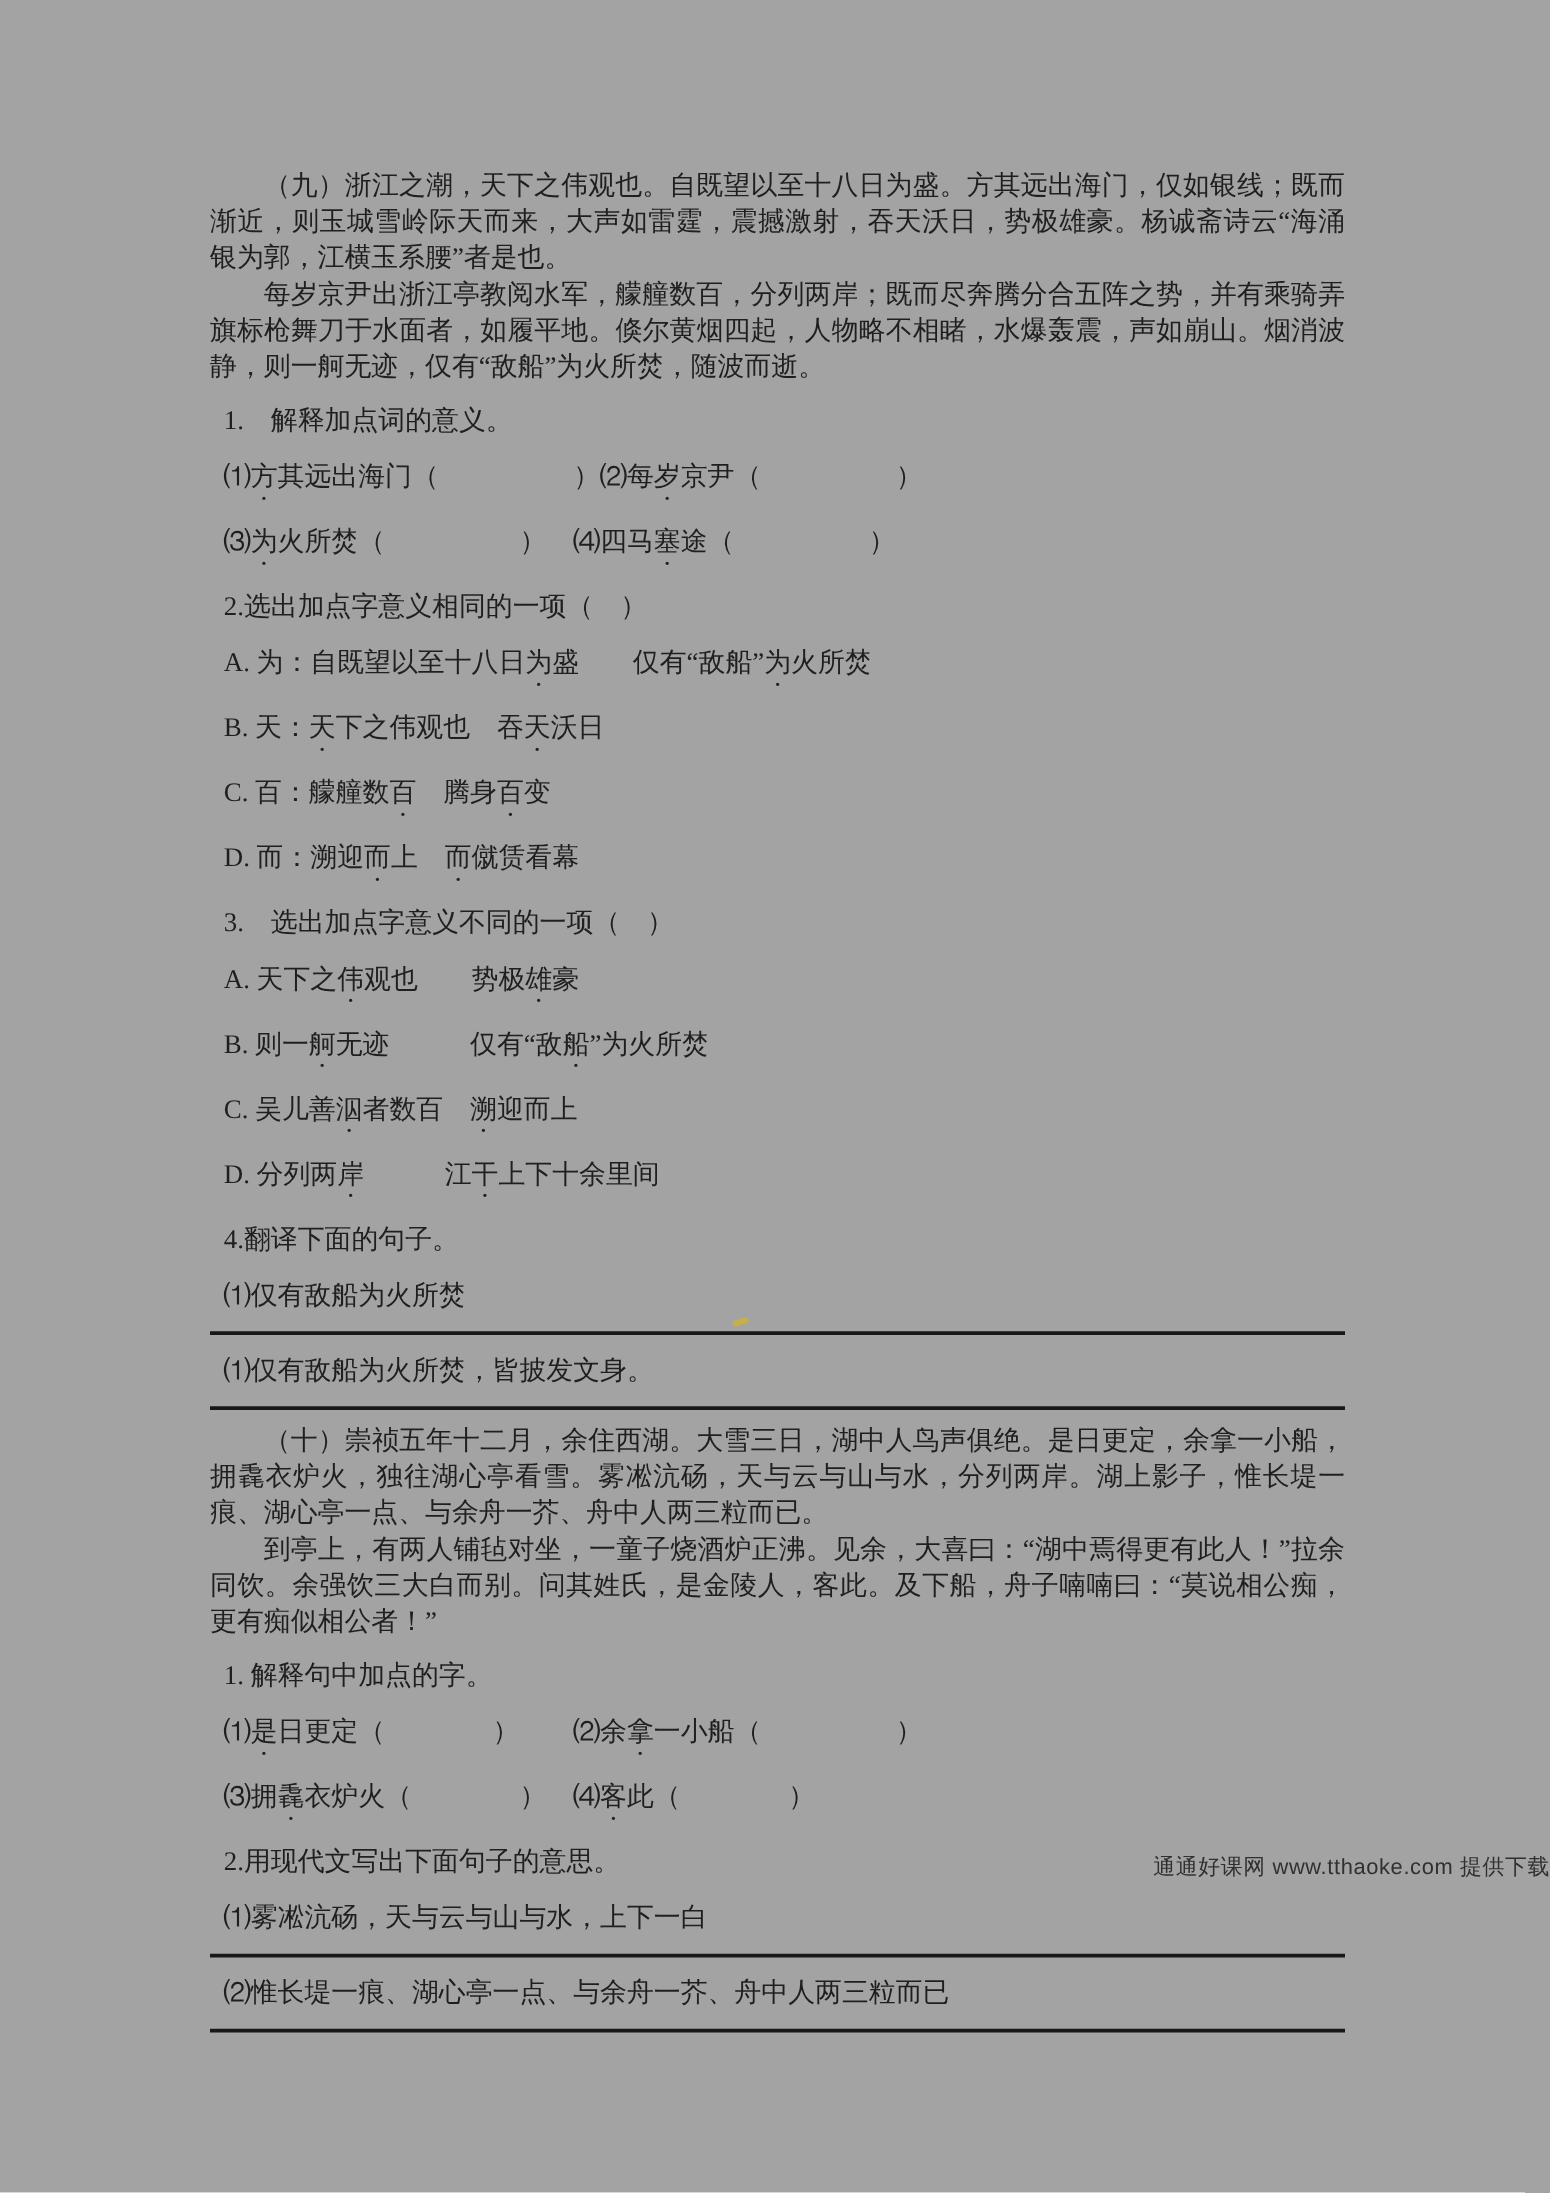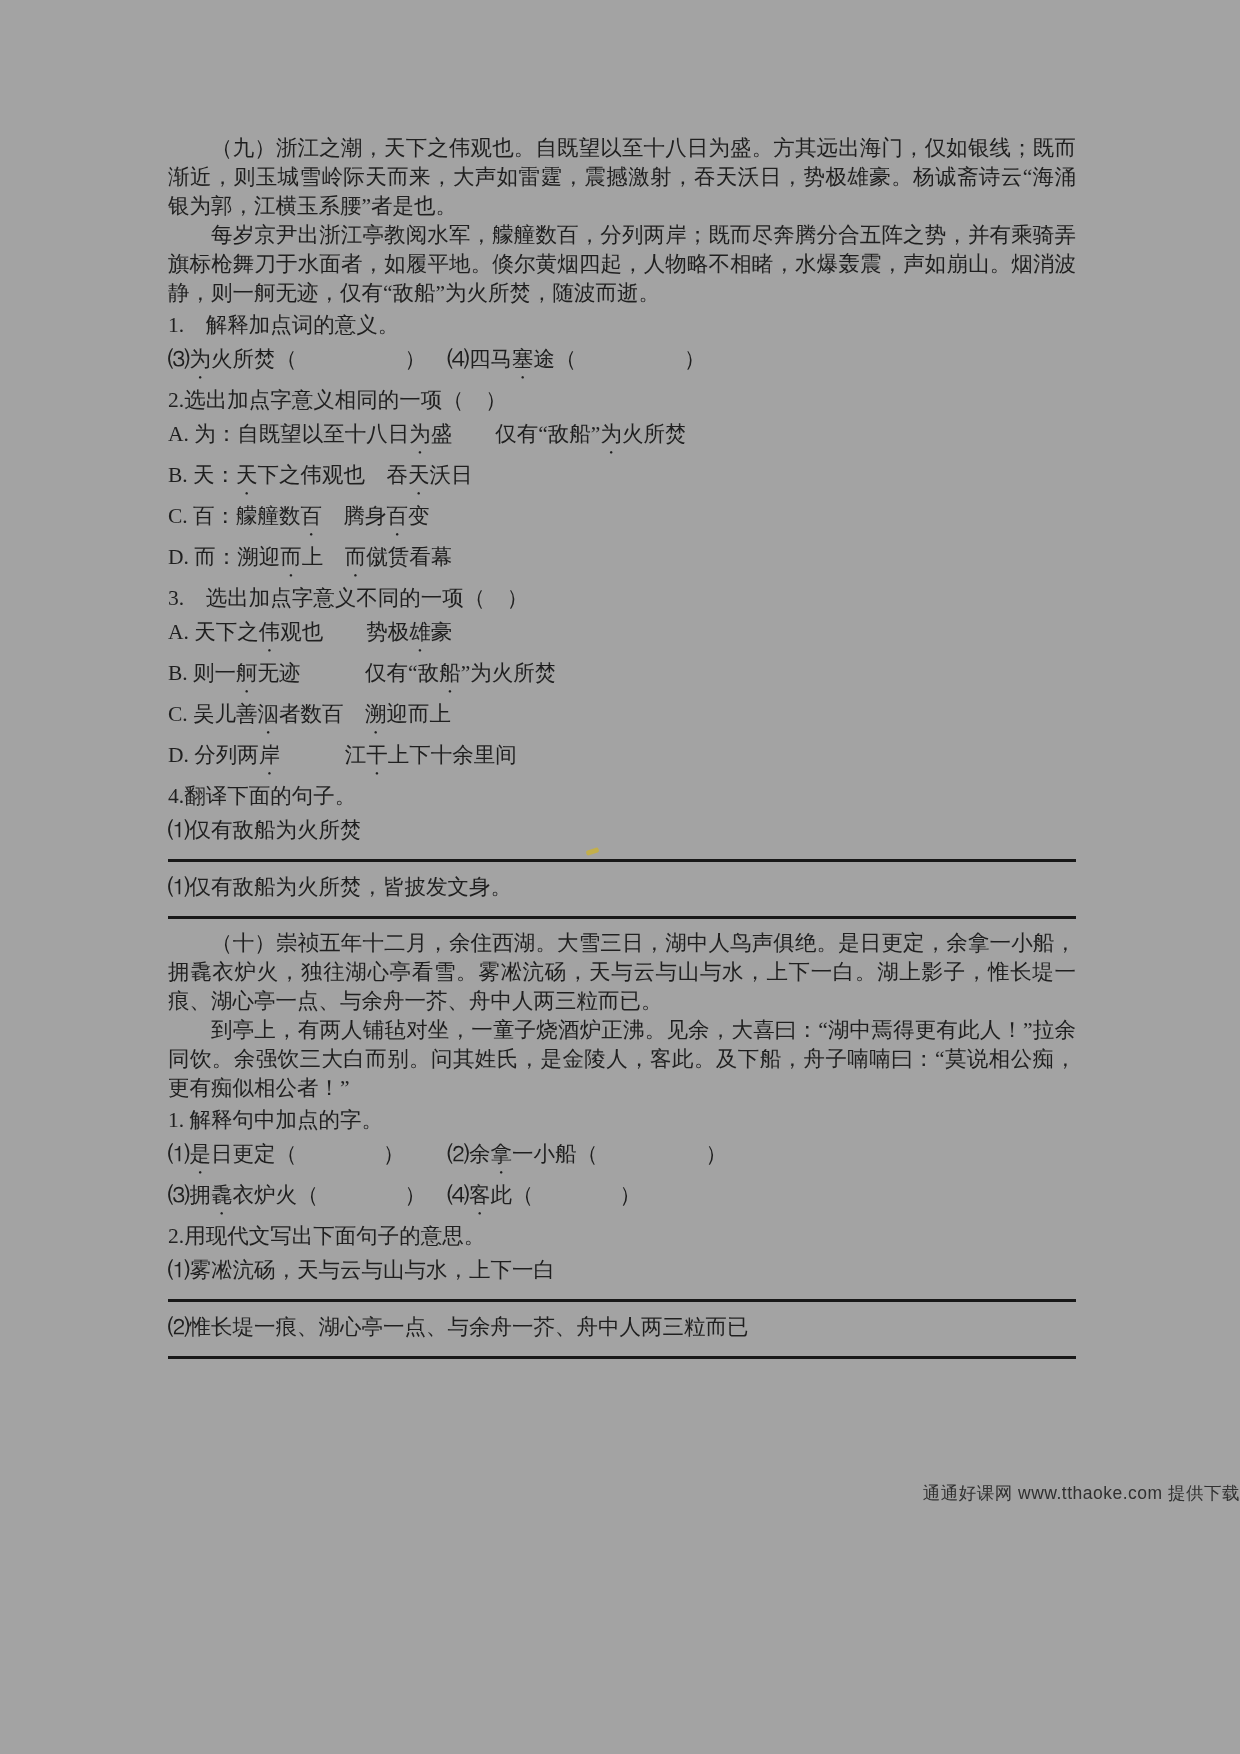--- a/index.html
+++ b/index.html
@@ -27,21 +27,21 @@
     font-size: 21.5px;
     line-height: 29px;
     text-align: justify;
     text-indent: 2em;
     margin: 0;
   }
   .para + .para { margin-top: 0; }
   .qline {
     font-size: 21.5px;
     line-height: 34px;
-    margin: 0;
+    margin: 11px;
     white-space: pre-wrap;
   }
   .rule + .para { margin-top: 10px; }
   .em {
     -webkit-text-emphasis: filled dot;
     -webkit-text-emphasis-position: under;
     text-emphasis: filled dot;
     text-emphasis-position: under right;
   }
   .rule {
@@ -73,39 +73,40 @@
   }
 </style>
 </head>
 <body>
 
 <div class="page">
   <div class="doc">
       <div class="para">（九）浙江之潮，天下之伟观也。自既望以至十八日为盛。方其远出海门，仅如银线；既而渐近，则玉城雪岭际天而来，大声如雷霆，震撼激射，吞天沃日，势极雄豪。杨诚斋诗云“海涌银为郭，江横玉系腰”者是也。</div>
       <div class="para">每岁京尹出浙江亭教阅水军，艨艟数百，分列两岸；既而尽奔腾分合五阵之势，并有乘骑弄旗标枪舞刀于水面者，如履平地。倏尔黄烟四起，人物略不相睹，水爆轰震，声如崩山。烟消波静，则一舸无迹，仅有“敌船”为火所焚，随波而逝。</div>
       <div class="qline">1.　解释加点词的意义。</div>
+      <div class="qline">⑴<span class="em">方</span>其远出海门（　　　　　）⑵每<span class="em">岁</span>京尹（　　　　　）</div>
       <div class="qline">⑶<span class="em">为</span>火所焚（　　　　　）　⑷四马<span class="em">塞</span>途（　　　　　）</div>
       <div class="qline">2.选出加点字意义相同的一项（　）</div>
       <div class="qline">A. 为：自既望以至十八日<span class="em">为</span>盛　　仅有“敌船”<span class="em">为</span>火所焚</div>
       <div class="qline">B. 天：<span class="em">天</span>下之伟观也　吞<span class="em">天</span>沃日</div>
       <div class="qline">C. 百：艨艟数<span class="em">百</span>　腾身<span class="em">百</span>变</div>
       <div class="qline">D. 而：溯迎<span class="em">而</span>上　<span class="em">而</span>僦赁看幕</div>
       <div class="qline">3.　选出加点字意义不同的一项（　）</div>
       <div class="qline">A. 天下之<span class="em">伟</span>观也　　势极<span class="em">雄</span>豪</div>
       <div class="qline">B. 则一<span class="em">舸</span>无迹　　　仅有“敌<span class="em">船</span>”为火所焚</div>
       <div class="qline">C. 吴儿善<span class="em">泅</span>者数百　<span class="em">溯</span>迎而上</div>
       <div class="qline">D. 分列两<span class="em">岸</span>　　　江<span class="em">干</span>上下十余里间</div>
       <div class="qline">4.翻译下面的句子。</div>
       <div class="qline">⑴仅有敌船为火所焚</div>
       <div class="rule" style="border-top-color: rgb(24, 24, 24);">
         <span class="mark" style="background: rgb(201, 178, 60);"></span>
       </div>
       <div class="qline">⑴仅有敌船为火所焚，皆披发文身。</div>
       <div class="rule" style="border-top-color: rgb(24, 24, 24);"></div>
-      <div class="para">（十）崇祯五年十二月，余住西湖。大雪三日，湖中人鸟声俱绝。是日更定，余拿一小船，拥毳衣炉火，独往湖心亭看雪。雾凇沆砀，天与云与山与水，上下一白。湖上影子，惟长堤一痕、湖心亭一点、与余舟一芥、舟中人两三粒而已。</div>
+      <div class="para">（十）崇祯五年十二月，余住西湖。大雪三日，湖中人鸟声俱绝。是日更定，余拿一小船，拥毳衣炉火，独往湖心亭看雪。雾凇沆砀，天与云与山与水，分列两岸。湖上影子，惟长堤一痕、湖心亭一点、与余舟一芥、舟中人两三粒而已。</div>
       <div class="para">到亭上，有两人铺毡对坐，一童子烧酒炉正沸。见余，大喜曰：“湖中焉得更有此人！”拉余同饮。余强饮三大白而别。问其姓氏，是金陵人，客此。及下船，舟子喃喃曰：“莫说相公痴，更有痴似相公者！”</div>
       <div class="qline">1. 解释句中加点的字。</div>
       <div class="qline">⑴<span class="em">是</span>日更定（　　　　）　　⑵余<span class="em">拿</span>一小船（　　　　　）</div>
       <div class="qline">⑶拥<span class="em">毳</span>衣炉火（　　　　）　⑷<span class="em">客</span>此（　　　　）</div>
       <div class="qline">2.用现代文写出下面句子的意思。</div>
       <div class="qline">⑴雾凇沆砀，天与云与山与水，上下一白</div>
       <div class="rule" style="border-top-color: rgb(24, 24, 24);"></div>
       <div class="qline">⑵惟长堤一痕、湖心亭一点、与余舟一芥、舟中人两三粒而已</div>
       <div class="rule" style="border-top-color: rgb(24, 24, 24);"></div>
     </div>

